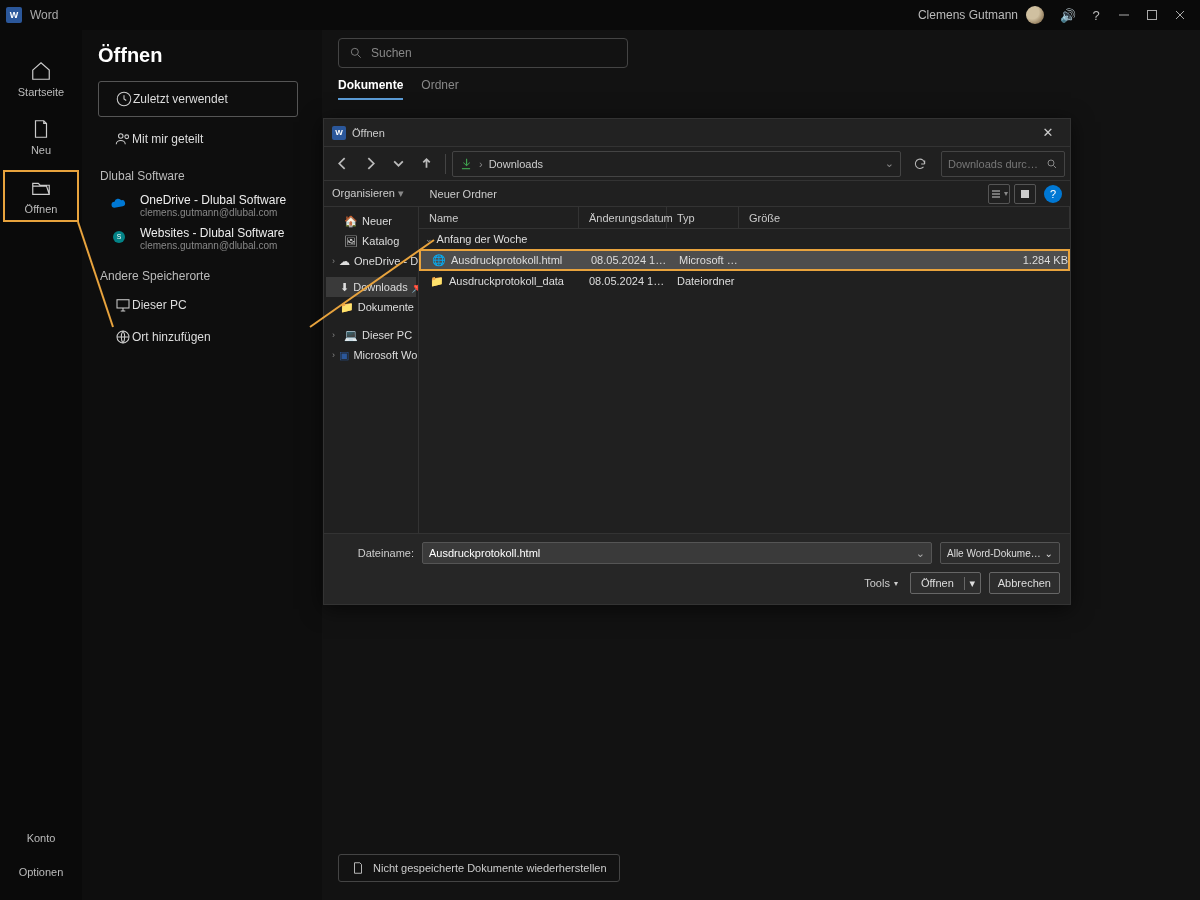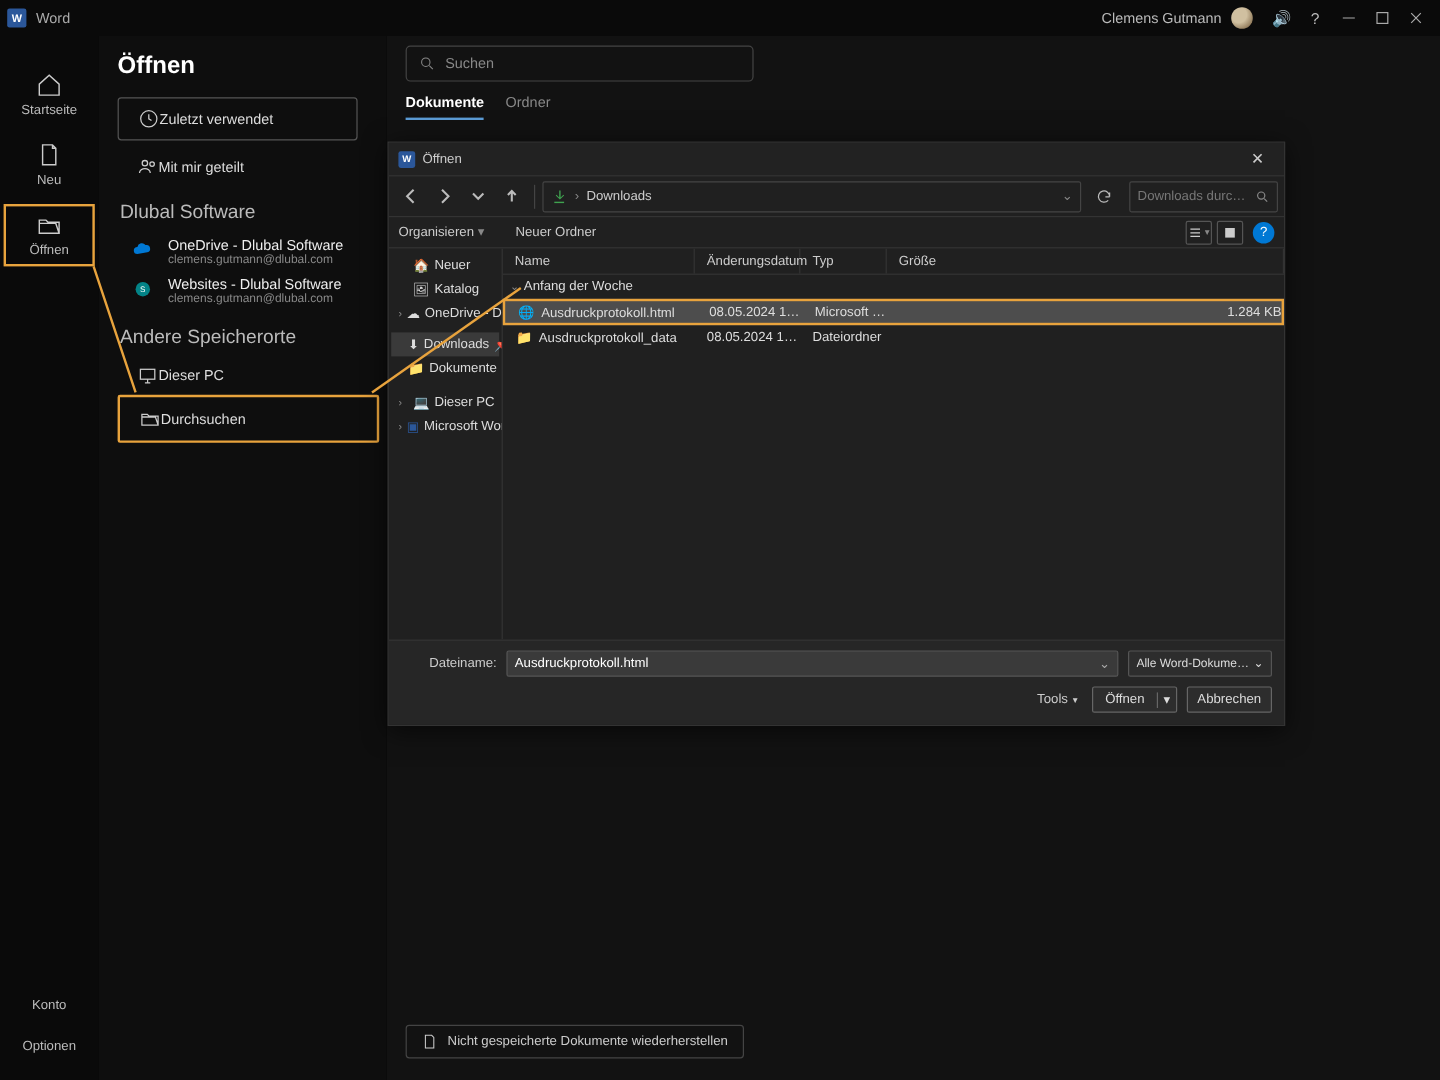--- a/index.html
+++ b/index.html
@@ -21,21 +21,21 @@
   .navbtn svg{width:22px;height:22px;stroke:#ccc;fill:none;stroke-width:1.3;}
   .navbtn-open{ border:2px solid #e8a33d; width:76px; height:52px; }
   .leftcol .bottom { margin-top:auto; margin-bottom:14px; width:100%; display:flex; flex-direction:column; align-items:center; gap:6px;}
   .leftcol .bottom .txt{ color:#bbb; font-size:11px; padding:8px 0; cursor:pointer;}
   
   .mid { width:240px; background:#0e0e0e; padding:14px 10px 0 16px; position:relative;}
   .mid h1{ font-size:20px; font-weight:600; color:#fff; margin-bottom:14px; }
   .locitem{ height:32px; display:flex; align-items:center; padding-left:16px; color:#ddd; font-size:12px; cursor:pointer; border-radius:3px;}
   .locitem.boxed{ border:1px solid #555; height:36px; border-radius:3px; margin-bottom:6px; width:200px;}
   .locitem svg{width:18px;height:18px;stroke:#ccc;fill:none;stroke-width:1.4;}
-  .sectionlbl{ color:#bbb; font-size:16px; margin:14px 0 6px 2px; }
+  .sectionlbl{ color:#bbb; font-size:12px; margin:14px 0 6px 2px; }
   .subloc{ display:flex; gap:10px; padding:4px 0 4px 10px; cursor:pointer; align-items:flex-start;}
   .subloc .ic{width:22px;display:flex;justify-content:center;padding-top:2px;}
   .subloc .ic svg{width:18px;height:18px;}
   .subloc .txts .t1{color:#eee;font-size:12px;}
   .subloc .txts .t2{color:#888;font-size:10px;}
   .locitem.highlight{ border:2px solid #e8a33d; width:218px; height:40px; border-radius:2px;}
   
   .right { flex:1; background:#121212; padding:8px 10px 0 16px; position:relative;}
   .searchbox{ width:290px; height:30px; border:1px solid #444; border-radius:4px; display:flex; align-items:center; gap:8px; padding:0 10px; color:#888;}
   .searchbox svg{width:14px;height:14px;stroke:#888;fill:none;stroke-width:1.5;}
@@ -194,25 +194,26 @@
         </div>
     </div>
     <div class="sectionlbl">Andere Speicherorte</div>
     <div class="locitem">
       <svg viewBox="0 0 24 24">
           <rect x="4" y="5" width="16" height="11"></rect>
           <path d="M9 20h6M12 16v4"></path>
         </svg>
       <span>Dieser PC</span>
     </div>
-    <div class="locitem highlight">
-      <svg viewBox="0 0 24 24">
-          <path d="M3 7 H9 L11 9 H21 V19 H3 Z M3 10 H18 L21 19"></path>
-        </svg>
-      <span>Durchsuchen</span>
+    <div class="locitem">
+      <svg viewBox="0 0 24 24">
+          <circle cx="12" cy="12" r="8"></circle>
+          <path d="M4 12h16M12 4c3 4 3 12 0 16M12 4c-3 4-3 12 0 16"></path>
+        </svg>
+      <span>Ort hinzufügen</span>
     </div>
   </div>
 
   <div class="right">
     <div class="searchbox">
       <svg viewBox="0 0 24 24">
           <circle cx="10" cy="10" r="6"></circle>
           <path d="M15 15l5 5"></path>
         </svg>
       <span style="color:#888">Suchen</span>

